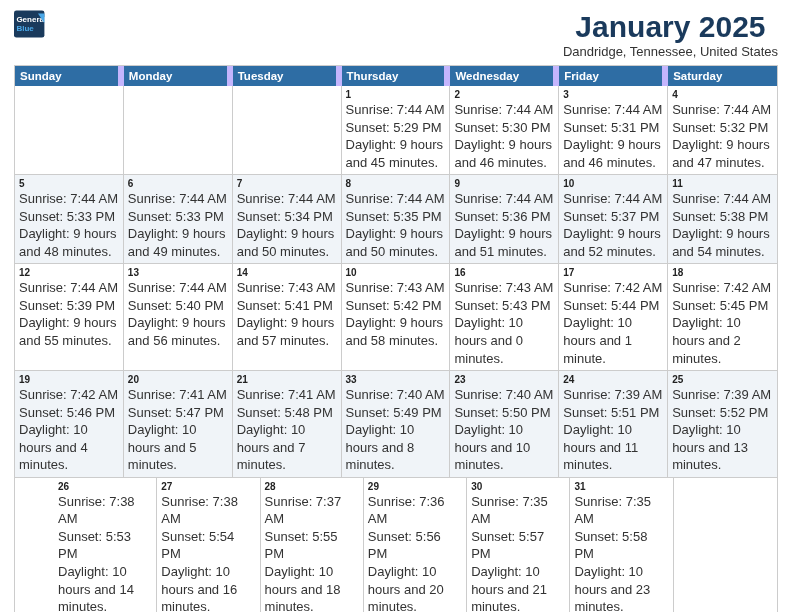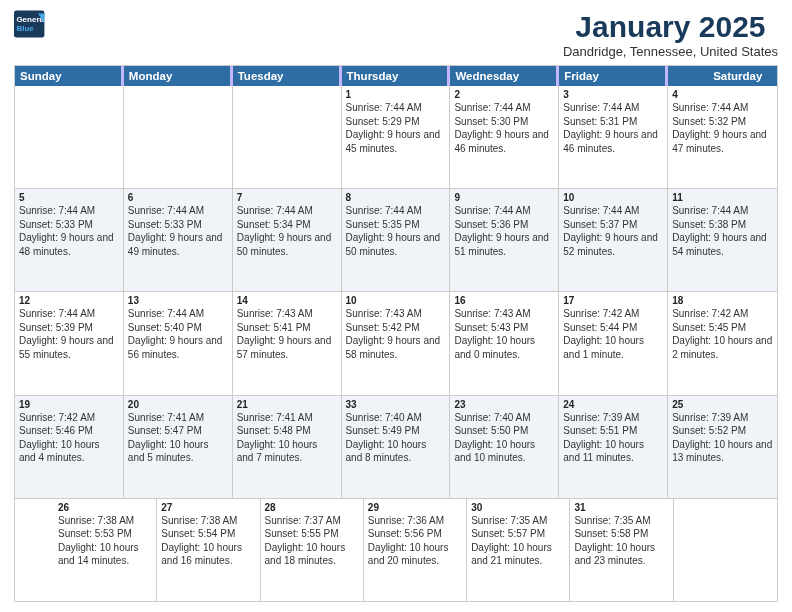--- a/index.html
+++ b/index.html
@@ -54,23 +54,23 @@
       display: grid;
       grid-template-columns: repeat(7, 1fr);
       background: #2e6da4;
     }
     .cal-header-cell {
       color: #fff;
       font-size: 11.5px;
       font-weight: bold;
       padding: 4px 5px;
       text-align: left;
-      border-right: 3px solid #c4b5fd;
-    }
-    .cal-header-cell:last-child { border-right: none; margin-left: 40px; }
+      border-right: 6px solid #c4b5fd;
+    }
+    .cal-header-cell:last-child { border-right: none; }
     .cal-body {
       flex: 1;
       display: flex;
       flex-direction: column;
     }
     .cal-row {
       display: grid;
       grid-template-columns: repeat(7, 1fr);
       flex: 1;
       border-bottom: 1px solid #ccc;
@@ -89,21 +89,21 @@
     .cal-cell.alt-row {
       background: #f0f4f8;
     }
     .day-num {
       font-size: 10px;
       font-weight: bold;
       color: #222;
       margin-bottom: 1px;
     }
     .day-info {
-      font-size: 10px;
+      font-size: 13px;
       color: #333;
       line-height: 1.35;
     }
     .empty { background: #fff; }
   </style>
 </head>
 <body>
 
 <div class="page">
   <div class="header">

